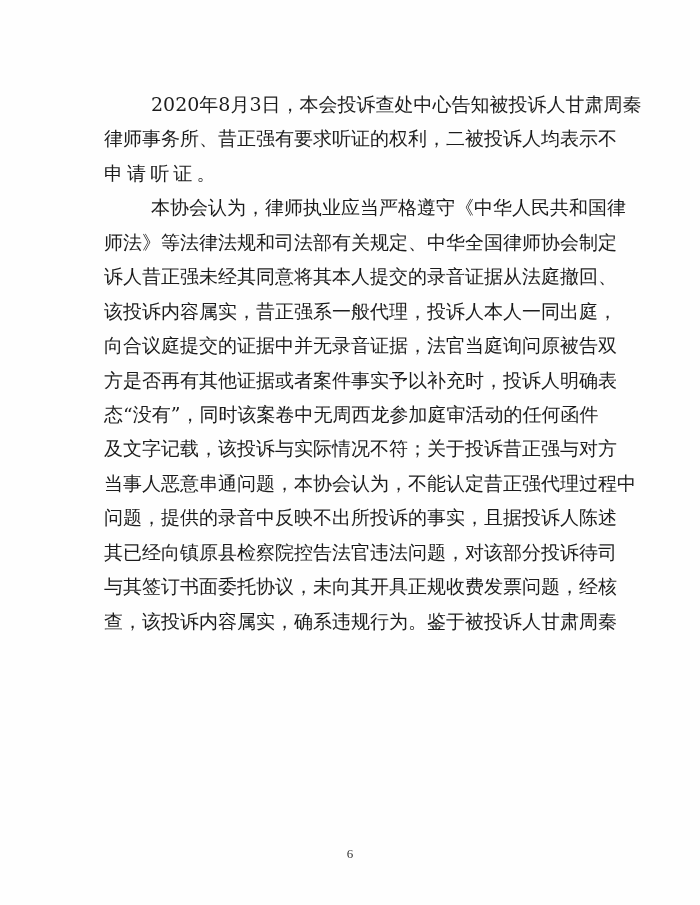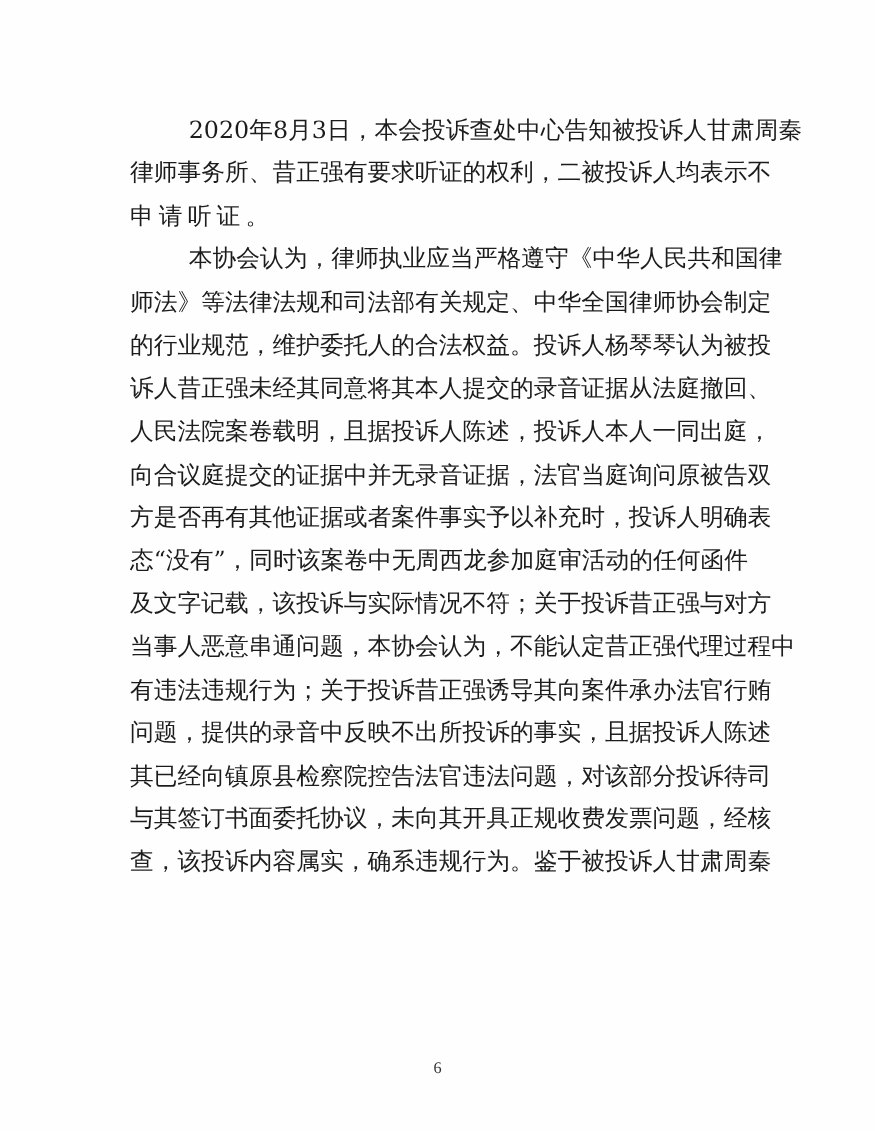--- a/index.html
+++ b/index.html
@@ -61,29 +61,27 @@
 
 <div class="page">
   <div class="text-block">
 
     <div class="line indent justify">2020年8月3日，本会投诉查处中心告知被投诉人甘肃周秦</div>
     <div class="line justify">律师事务所、昔正强有要求听证的权利，二被投诉人均表示不</div>
     <div class="line">申请听证。</div>
 
     <div class="line indent justify">本协会认为，律师执业应当严格遵守《中华人民共和国律</div>
     <div class="line justify">师法》等法律法规和司法部有关规定、中华全国律师协会制定</div>
-    <div class="line justify">的行业规范，维护委托人的合法权益。投诉人杨琴琴认为被投</div>
     <div class="line justify">诉人昔正强未经其同意将其本人提交的录音证据从法庭撤回、</div>
-    <div class="line justify">人民法院案卷载明，且据投诉人陈述，投诉人本人一同出庭，</div>
+    <div class="line justify">该投诉内容属实，昔正强系一般代理，投诉人本人一同出庭，</div>
     <div class="line justify">向合议庭提交的证据中并无录音证据，法官当庭询问原被告双</div>
     <div class="line justify">方是否再有其他证据或者案件事实予以补充时，投诉人明确表</div>
     <div class="line justify">态“没有”，同时该案卷中无周西龙参加庭审活动的任何函件</div>
     <div class="line justify">及文字记载，该投诉与实际情况不符；关于投诉昔正强与对方</div>
     <div class="line justify">当事人恶意串通问题，本协会认为，不能认定昔正强代理过程中</div>
-    <div class="line justify">有违法违规行为；关于投诉昔正强诱导其向案件承办法官行贿</div>
     <div class="line justify">问题，提供的录音中反映不出所投诉的事实，且据投诉人陈述</div>
     <div class="line justify">其已经向镇原县检察院控告法官违法问题，对该部分投诉待司</div>
     <div class="line justify">与其签订书面委托协议，未向其开具正规收费发票问题，经核</div>
     <div class="line justify">查，该投诉内容属实，确系违规行为。鉴于被投诉人甘肃周秦</div>
 
   </div>
 
   <div class="page-number">6</div>
 </div>
 

